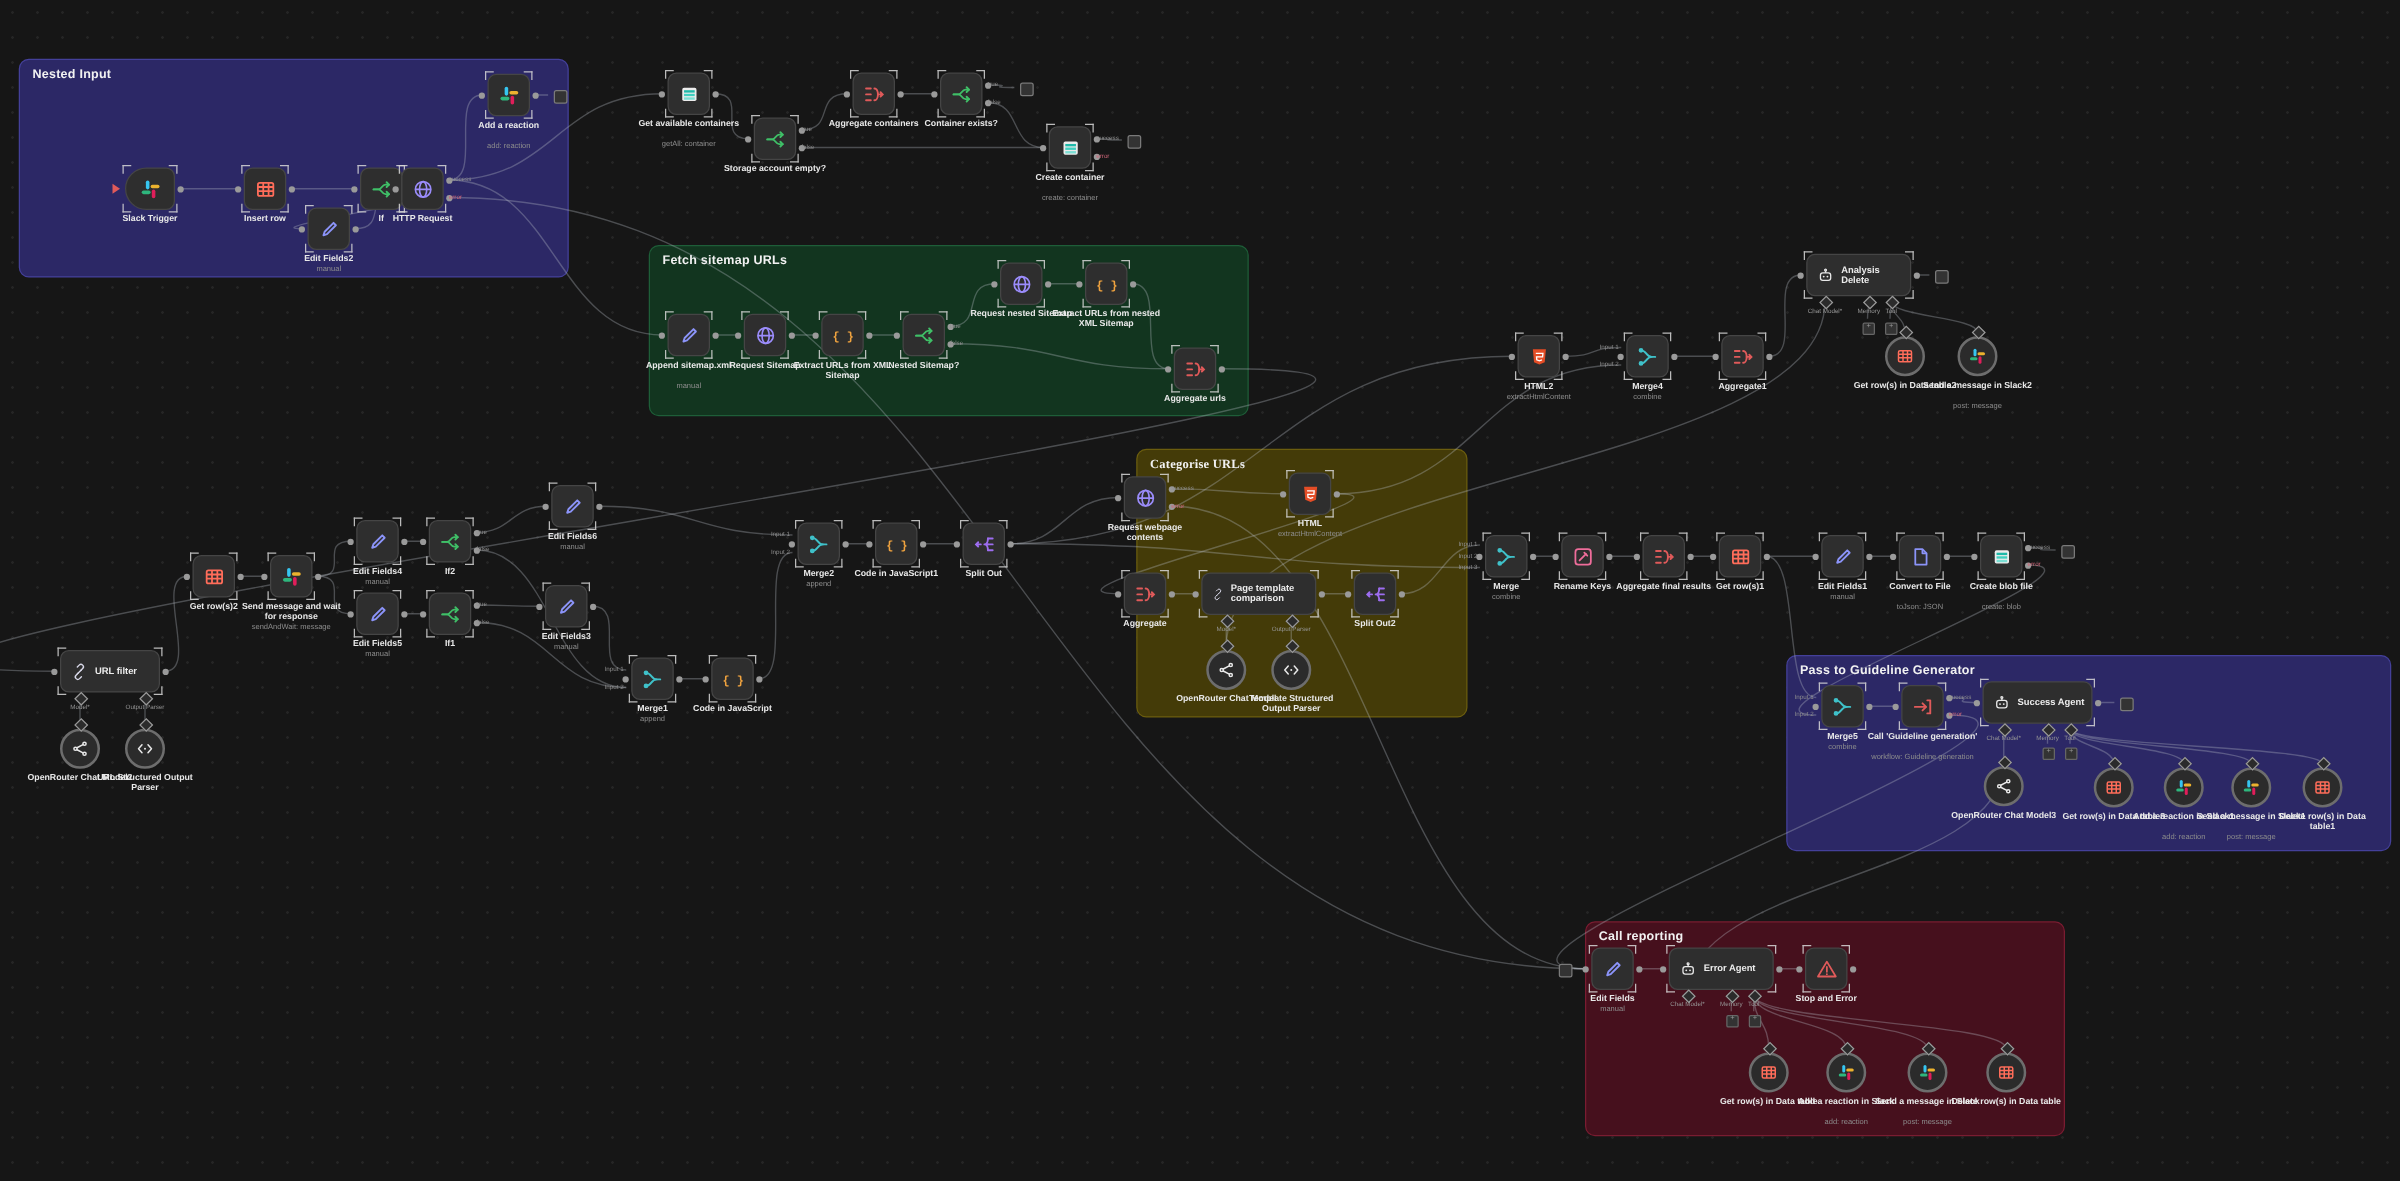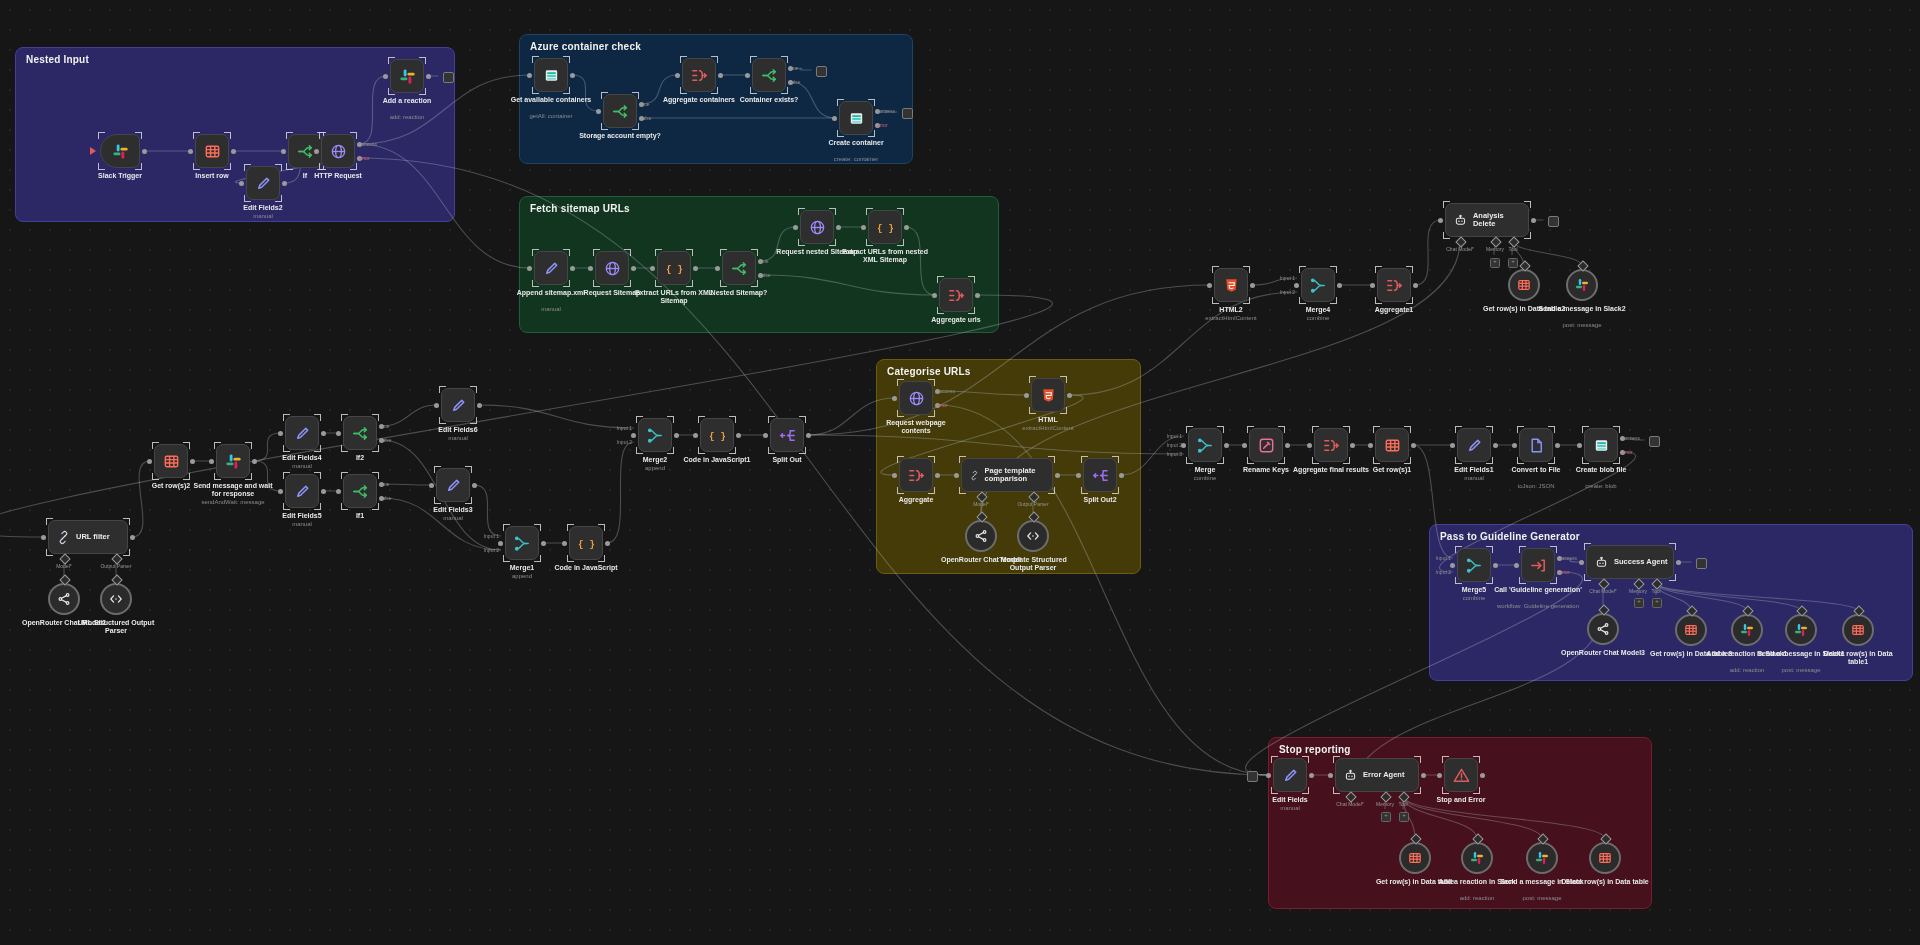--- a/index.html
+++ b/index.html
@@ -36,34 +36,31 @@
   .trigdot{position:absolute;width:0;height:0;border-top:4px solid transparent;border-bottom:4px solid transparent;border-left:6px solid #e05a5a;z-index:4;}
   svg{display:block;}
 </style>
 </head>
 <body>
 
 <div id="canvas">
     <div class="group" style="left: 15px; top: 47px; width: 438px; height: 173px; background: rgb(44, 40, 102); border-color: rgb(68, 64, 154); z-index: 1;">
       <div class="group-title">Nested Input</div>
     </div>
-    <div class="group" style="left: 519px; top: 34px; width: 392px; height: 128px; background: rgb(14, 39, 66); border-color: rgb(28, 68, 104); z-index: 1;">
-      <div class="group-title">Azure container check</div>
-    </div>
     <div class="group" style="left: 519px; top: 196px; width: 478px; height: 135px; background: rgb(18, 53, 31); border-color: rgb(30, 94, 56); z-index: 1;">
       <div class="group-title">Fetch sitemap URLs</div>
     </div>
-    <div class="group" style="left: 876px; top: 359px; width: 263px; height: 213px; background: rgb(68, 59, 8); border-color: rgb(107, 93, 14); z-index: 1;">
+    <div class="group" style="left: 909px; top: 359px; width: 263px; height: 213px; background: rgb(68, 59, 8); border-color: rgb(107, 93, 14); z-index: 1; font-family: Liberation Serif, serif;">
       <div class="group-title">Categorise URLs</div>
     </div>
     <div class="group" style="left: 1429px; top: 524px; width: 482px; height: 155px; background: rgb(44, 40, 102); border-color: rgb(68, 64, 154); z-index: 1;">
       <div class="group-title">Pass to Guideline Generator</div>
     </div>
     <div class="group" style="left: 1268px; top: 737px; width: 382px; height: 170px; background: rgb(70, 16, 29); border-color: rgb(122, 28, 49); z-index: 1;">
-      <div class="group-title">Stop reporting</div>
+      <div class="group-title">Call reporting</div>
     </div>
     <svg id="edges" width="1920" height="945">
       <path d="M144 151 C 172 151, 163 151, 191 151" fill="none" stroke="rgba(185,190,201,0.33)" stroke-width="1.1"></path>
       <path d="M233 151 C 261 151, 256 151, 284 151" fill="none" stroke="rgba(185,190,201,0.33)" stroke-width="1.1"></path>
       <path d="M326 144 C 354 144, 289 151, 317 151" fill="none" stroke="rgba(185,190,201,0.33)" stroke-width="1.1"></path>
       <path d="M326 158 C 368 158, 200 183, 242 183" fill="none" stroke="rgba(185,190,201,0.33)" stroke-width="1.1"></path>
       <path d="M284 183 C 312 183, 289 151, 317 151" fill="none" stroke="rgba(185,190,201,0.33)" stroke-width="1.1"></path>
       <path d="M359 144 C 387 144, 358 76, 386 76" fill="none" stroke="rgba(185,190,201,0.33)" stroke-width="1.1"></path>
       <path d="M428 76 C 456 76, 410.5 76, 438.5 76" fill="none" stroke="rgba(185,190,201,0.33)" stroke-width="1.1"></path>
       <path d="M359 144 C 444.5 144, 444.5 75, 530 75" fill="none" stroke="rgba(185,190,201,0.33)" stroke-width="1.1"></path>

